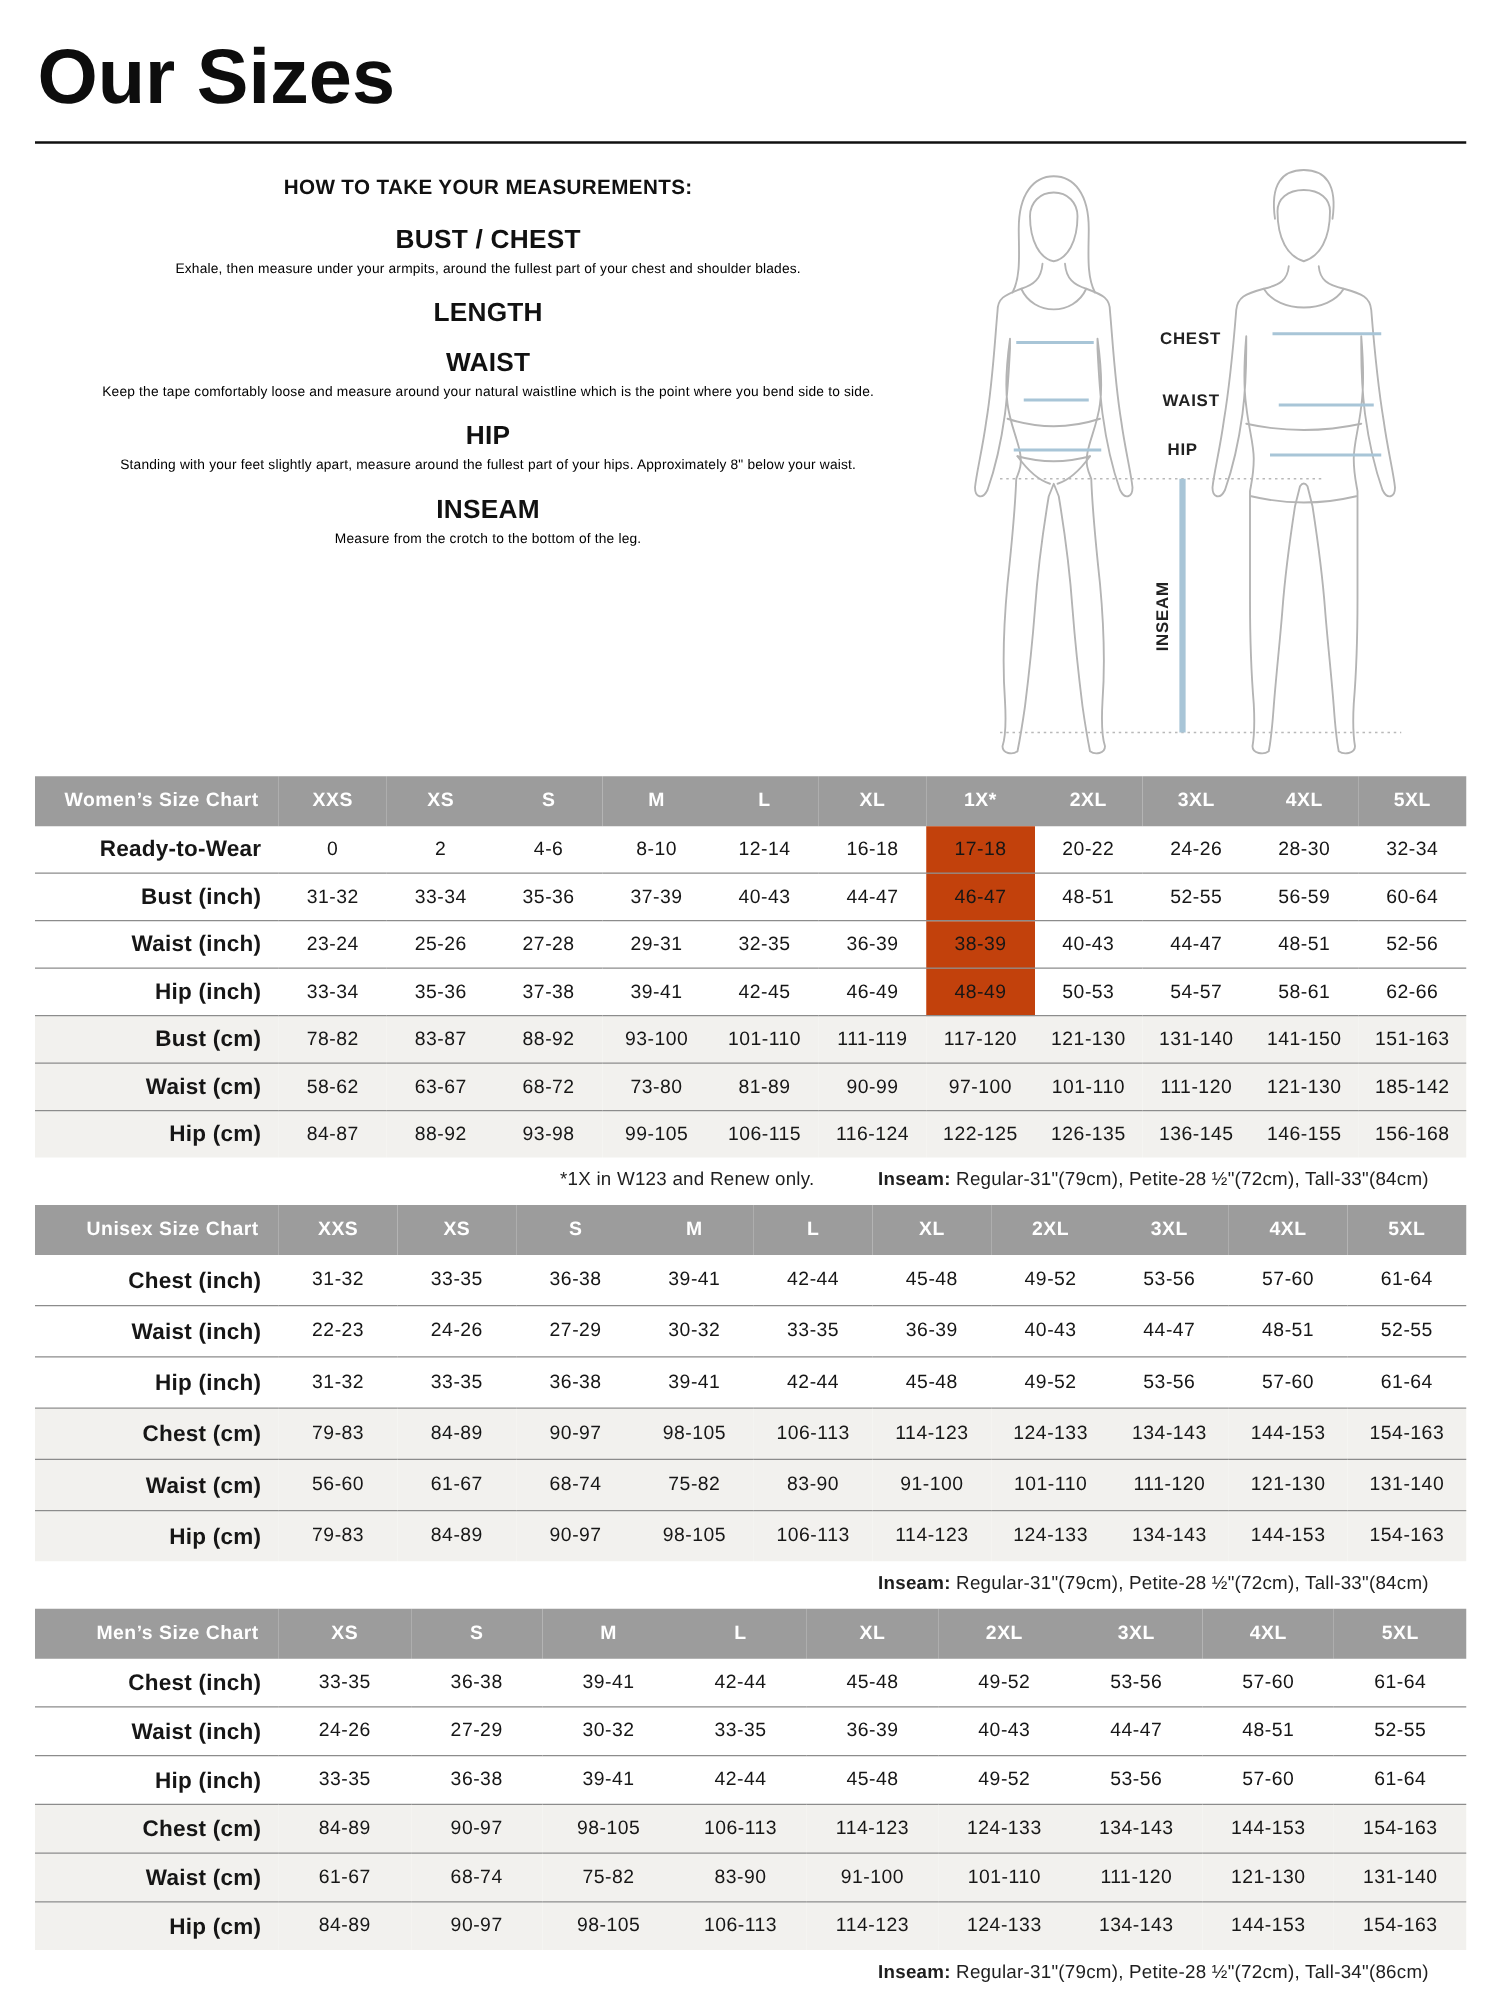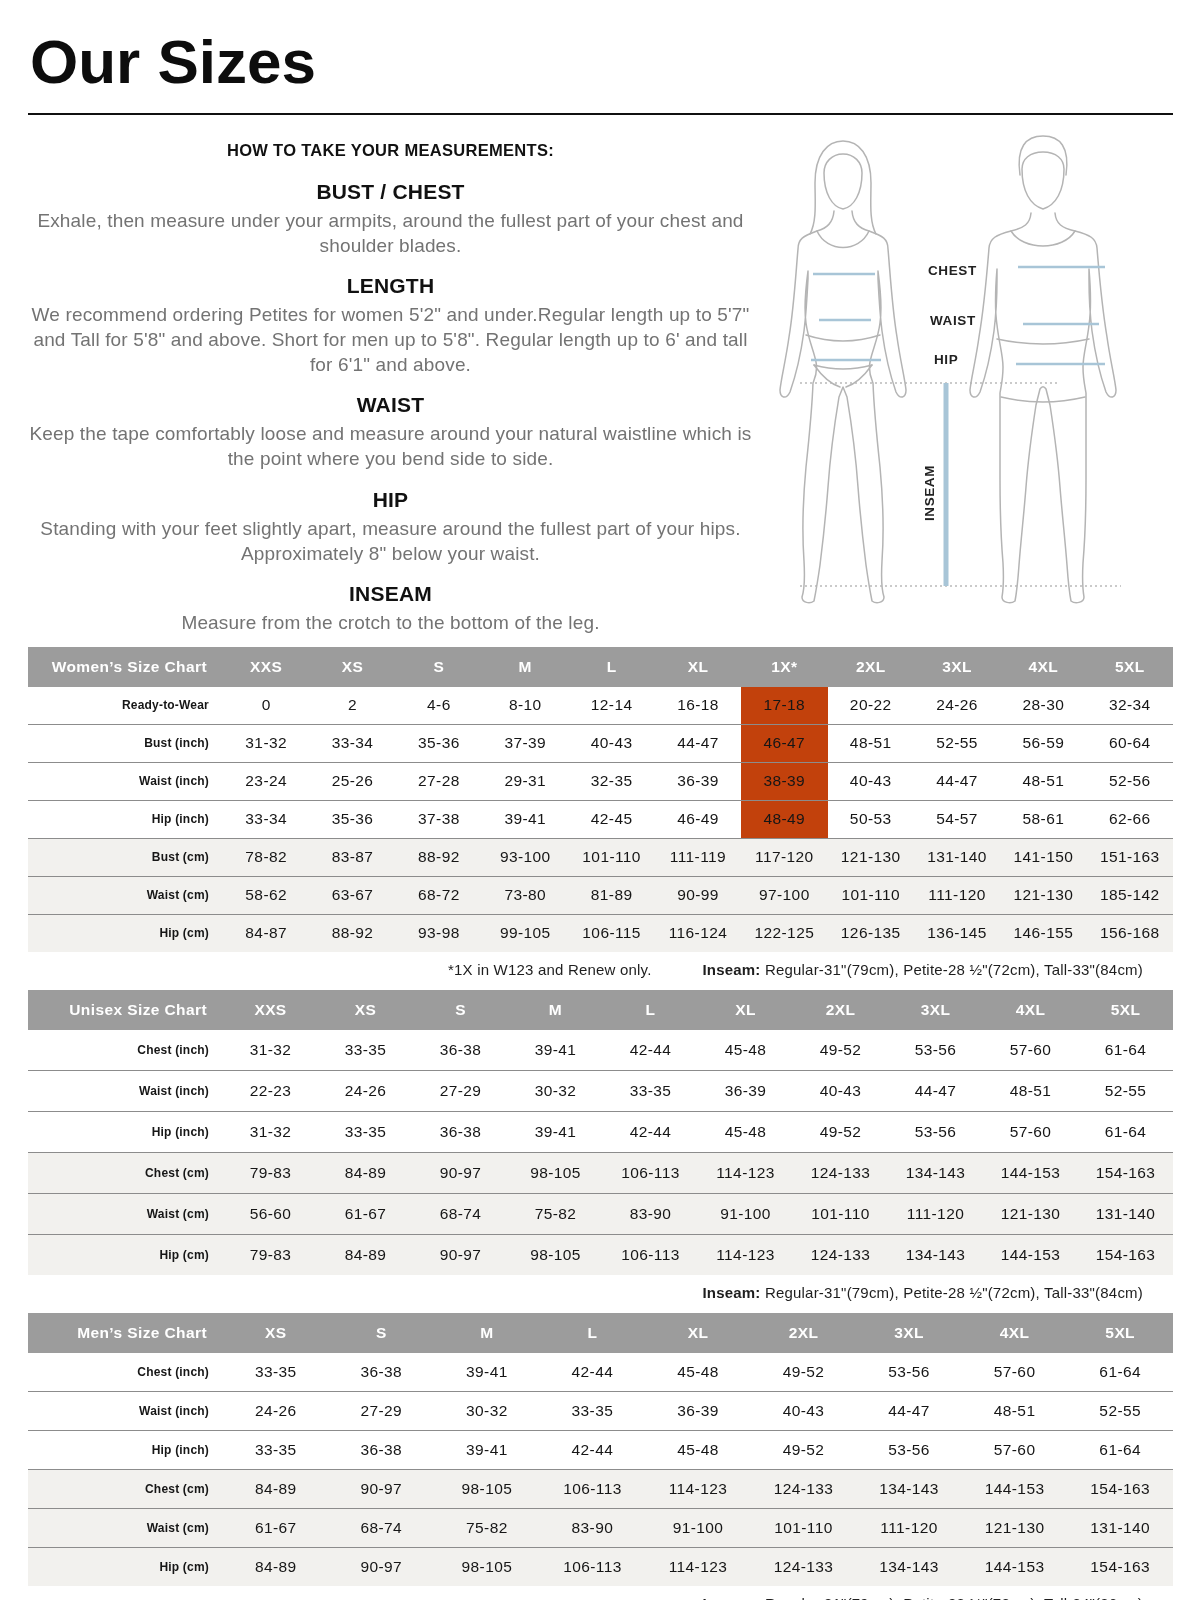--- a/index.html
+++ b/index.html
@@ -6,35 +6,35 @@
   body{width:1200px;height:1600px;font-family:"Liberation Sans",sans-serif;color:#1c1c1c;overflow:hidden;}
   .page{padding:26px 27px 0 28px;position:relative;}
 
   h1{font-size:62px;font-weight:bold;margin:0 0 16px 2px;color:#0d0d0d;letter-spacing:0;}
   .title-rule{border:none;border-top:2px solid #101010;margin:0 0 26px 0;}
 
   .content-row{display:flex;margin-bottom:12px;text-align:center;}
   .instructions{width:752px;}
   .instructions h2{font-size:16.5px;font-weight:bold;margin:0 0 20px 0;color:#111;letter-spacing:.3px;}
   .m-section h3{font-size:21px;font-weight:bold;margin:16px 0 4px 0;color:#111;letter-spacing:.2px;}
-  .m-section p{font-size:19px;line-height:1.32;margin:0;color:#737373;letter-spacing:.15px;}
+  .m-section p{font-size:11px;line-height:1.32;margin:0;color:#000000;letter-spacing:.15px;}
 
   .diagram{margin-left:auto;width:420px;}
   .diagram svg{display:block;margin-top:-10px;}
   .fig{fill:none;stroke:#b4b4b4;stroke-width:1.5;stroke-linecap:round;stroke-linejoin:round;}
   .blue{stroke:#a8c5d7;stroke-width:2.4;fill:none;}
   .blue-thick{stroke:#a8c5d7;stroke-width:5;fill:none;}
   .dotted{stroke:#b9b9b9;stroke-width:1.3;stroke-dasharray:2,3;fill:none;}
   .dlabel{font-family:"Liberation Sans",sans-serif;font-size:13.5px;font-weight:bold;fill:#222;letter-spacing:.6px;}
 
   .size-table{border-collapse:collapse;width:1145px;table-layout:fixed;}
   .size-table thead th{background:#9c9c9c;color:#fff;font-weight:bold;font-size:15.5px;letter-spacing:.4px;}
   .size-table thead th.corner{text-align:right;padding-right:16px;}
   .size-table td{text-align:center;font-size:15.5px;letter-spacing:.4px;color:#161616;}
-  .size-table td.row-label{text-align:right;font-weight:bold;font-size:12px;padding-right:14px;letter-spacing:.2px;}
+  .size-table td.row-label{text-align:right;font-weight:bold;font-size:18px;padding-right:14px;letter-spacing:.2px;}
   .size-table tbody tr:not(:first-child) td{border-top:1px solid #8c8c8c;}
   .t-women thead th{height:38px;} .t-women tbody td{height:35px;}
   .t-unisex thead th{height:38px;} .t-unisex tbody td{height:38px;}
   .t-men thead th{height:38px;} .t-men tbody td{height:36px;}
   tr.shaded td{background:#f2f1ee;}
   td.hl-light{background:#c2410c;}
   td.hl-dark{background:#e3e2df;}
 
   .notes-row{display:flex;align-items:baseline;font-size:15px;color:#1e1e1e;margin:9px 0 6px 0;padding-right:30px;letter-spacing:.2px;}
   .notes-row.single{justify-content:flex-end;}
@@ -54,21 +54,20 @@
   <div class="content-row">
     <div class="instructions">
       <h2>HOW TO TAKE YOUR MEASUREMENTS:</h2>
       <div id="instruction-sections">
           <div class="m-section">
             <h3>BUST / CHEST</h3>
             <p>Exhale, then measure under your armpits, around the fullest part of your chest and shoulder blades.</p>
           </div>
           <div class="m-section">
             <h3>LENGTH</h3>
-            <p>We recommend ordering Petites for women 5'2" and under.Regular length up to 5'7" and Tall for 5'8" and above. Short for men up to 5'8". Regular length up to 6' and tall for 6'1" and above.</p>
           </div>
           <div class="m-section">
             <h3>WAIST</h3>
             <p>Keep the tape comfortably loose and measure around your natural waistline which is the point where you bend side to side.</p>
           </div>
           <div class="m-section">
             <h3>HIP</h3>
             <p>Standing with your feet slightly apart, measure around the fullest part of your hips. Approximately 8" below your waist.</p>
           </div>
           <div class="m-section">

